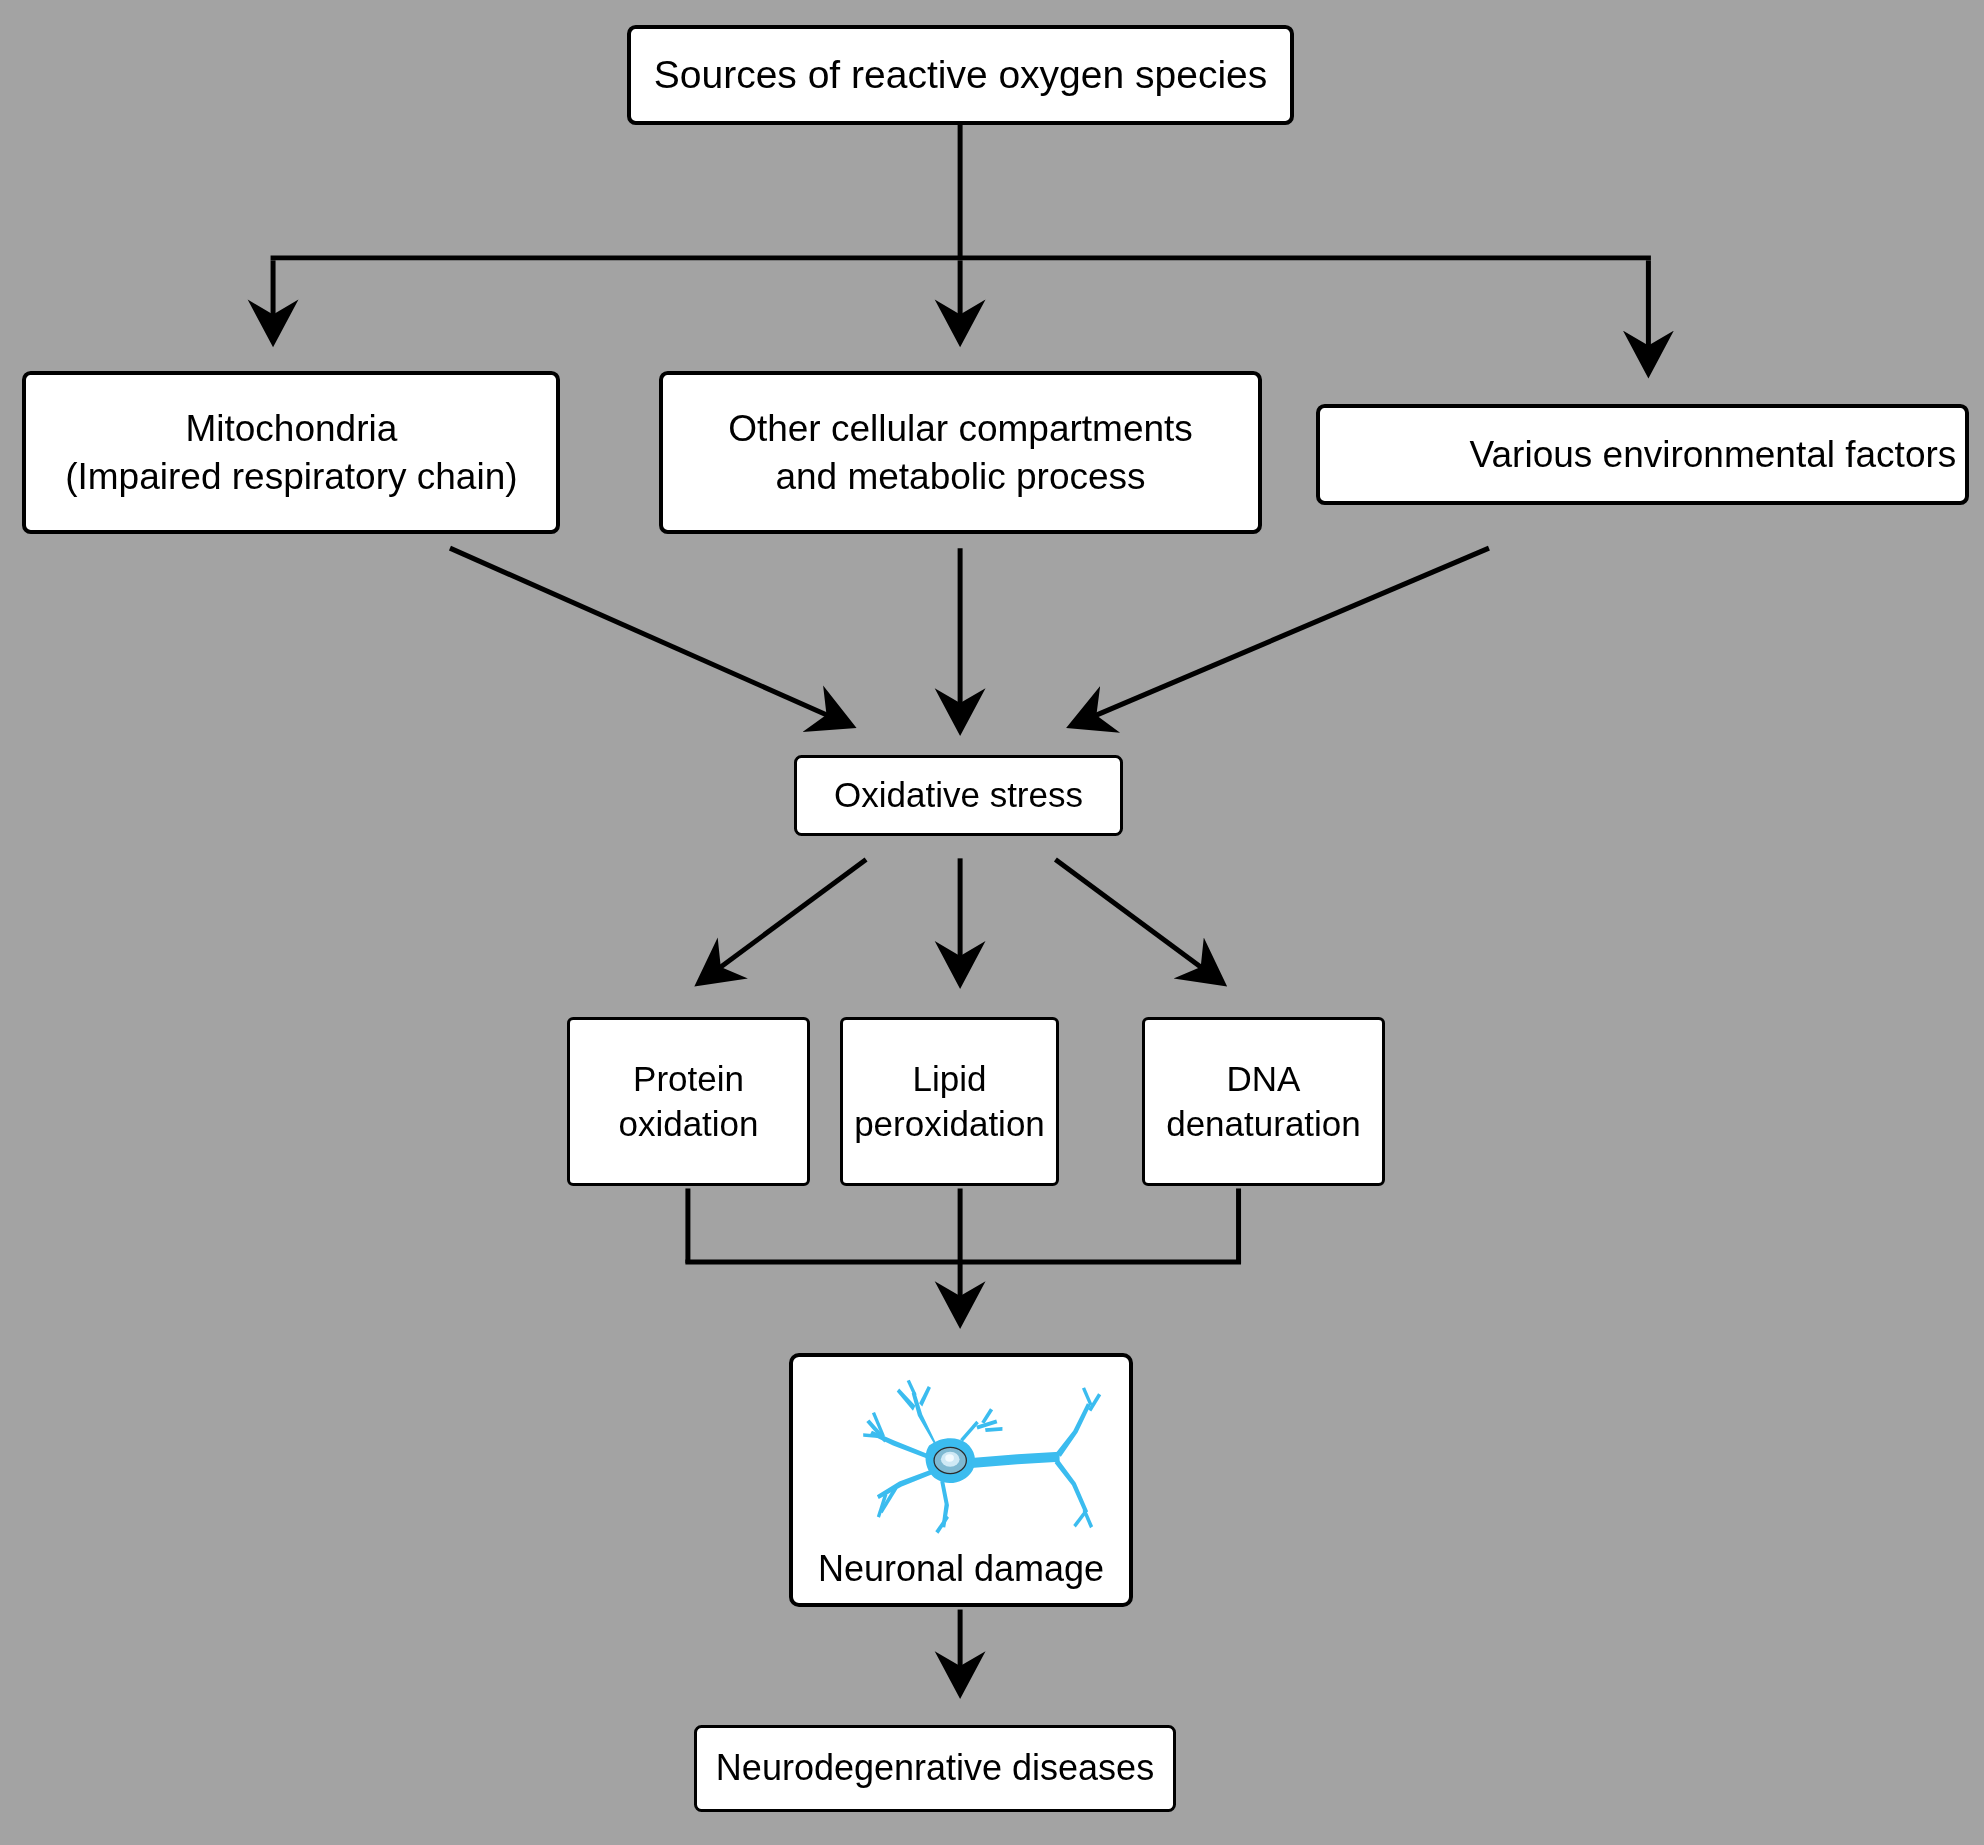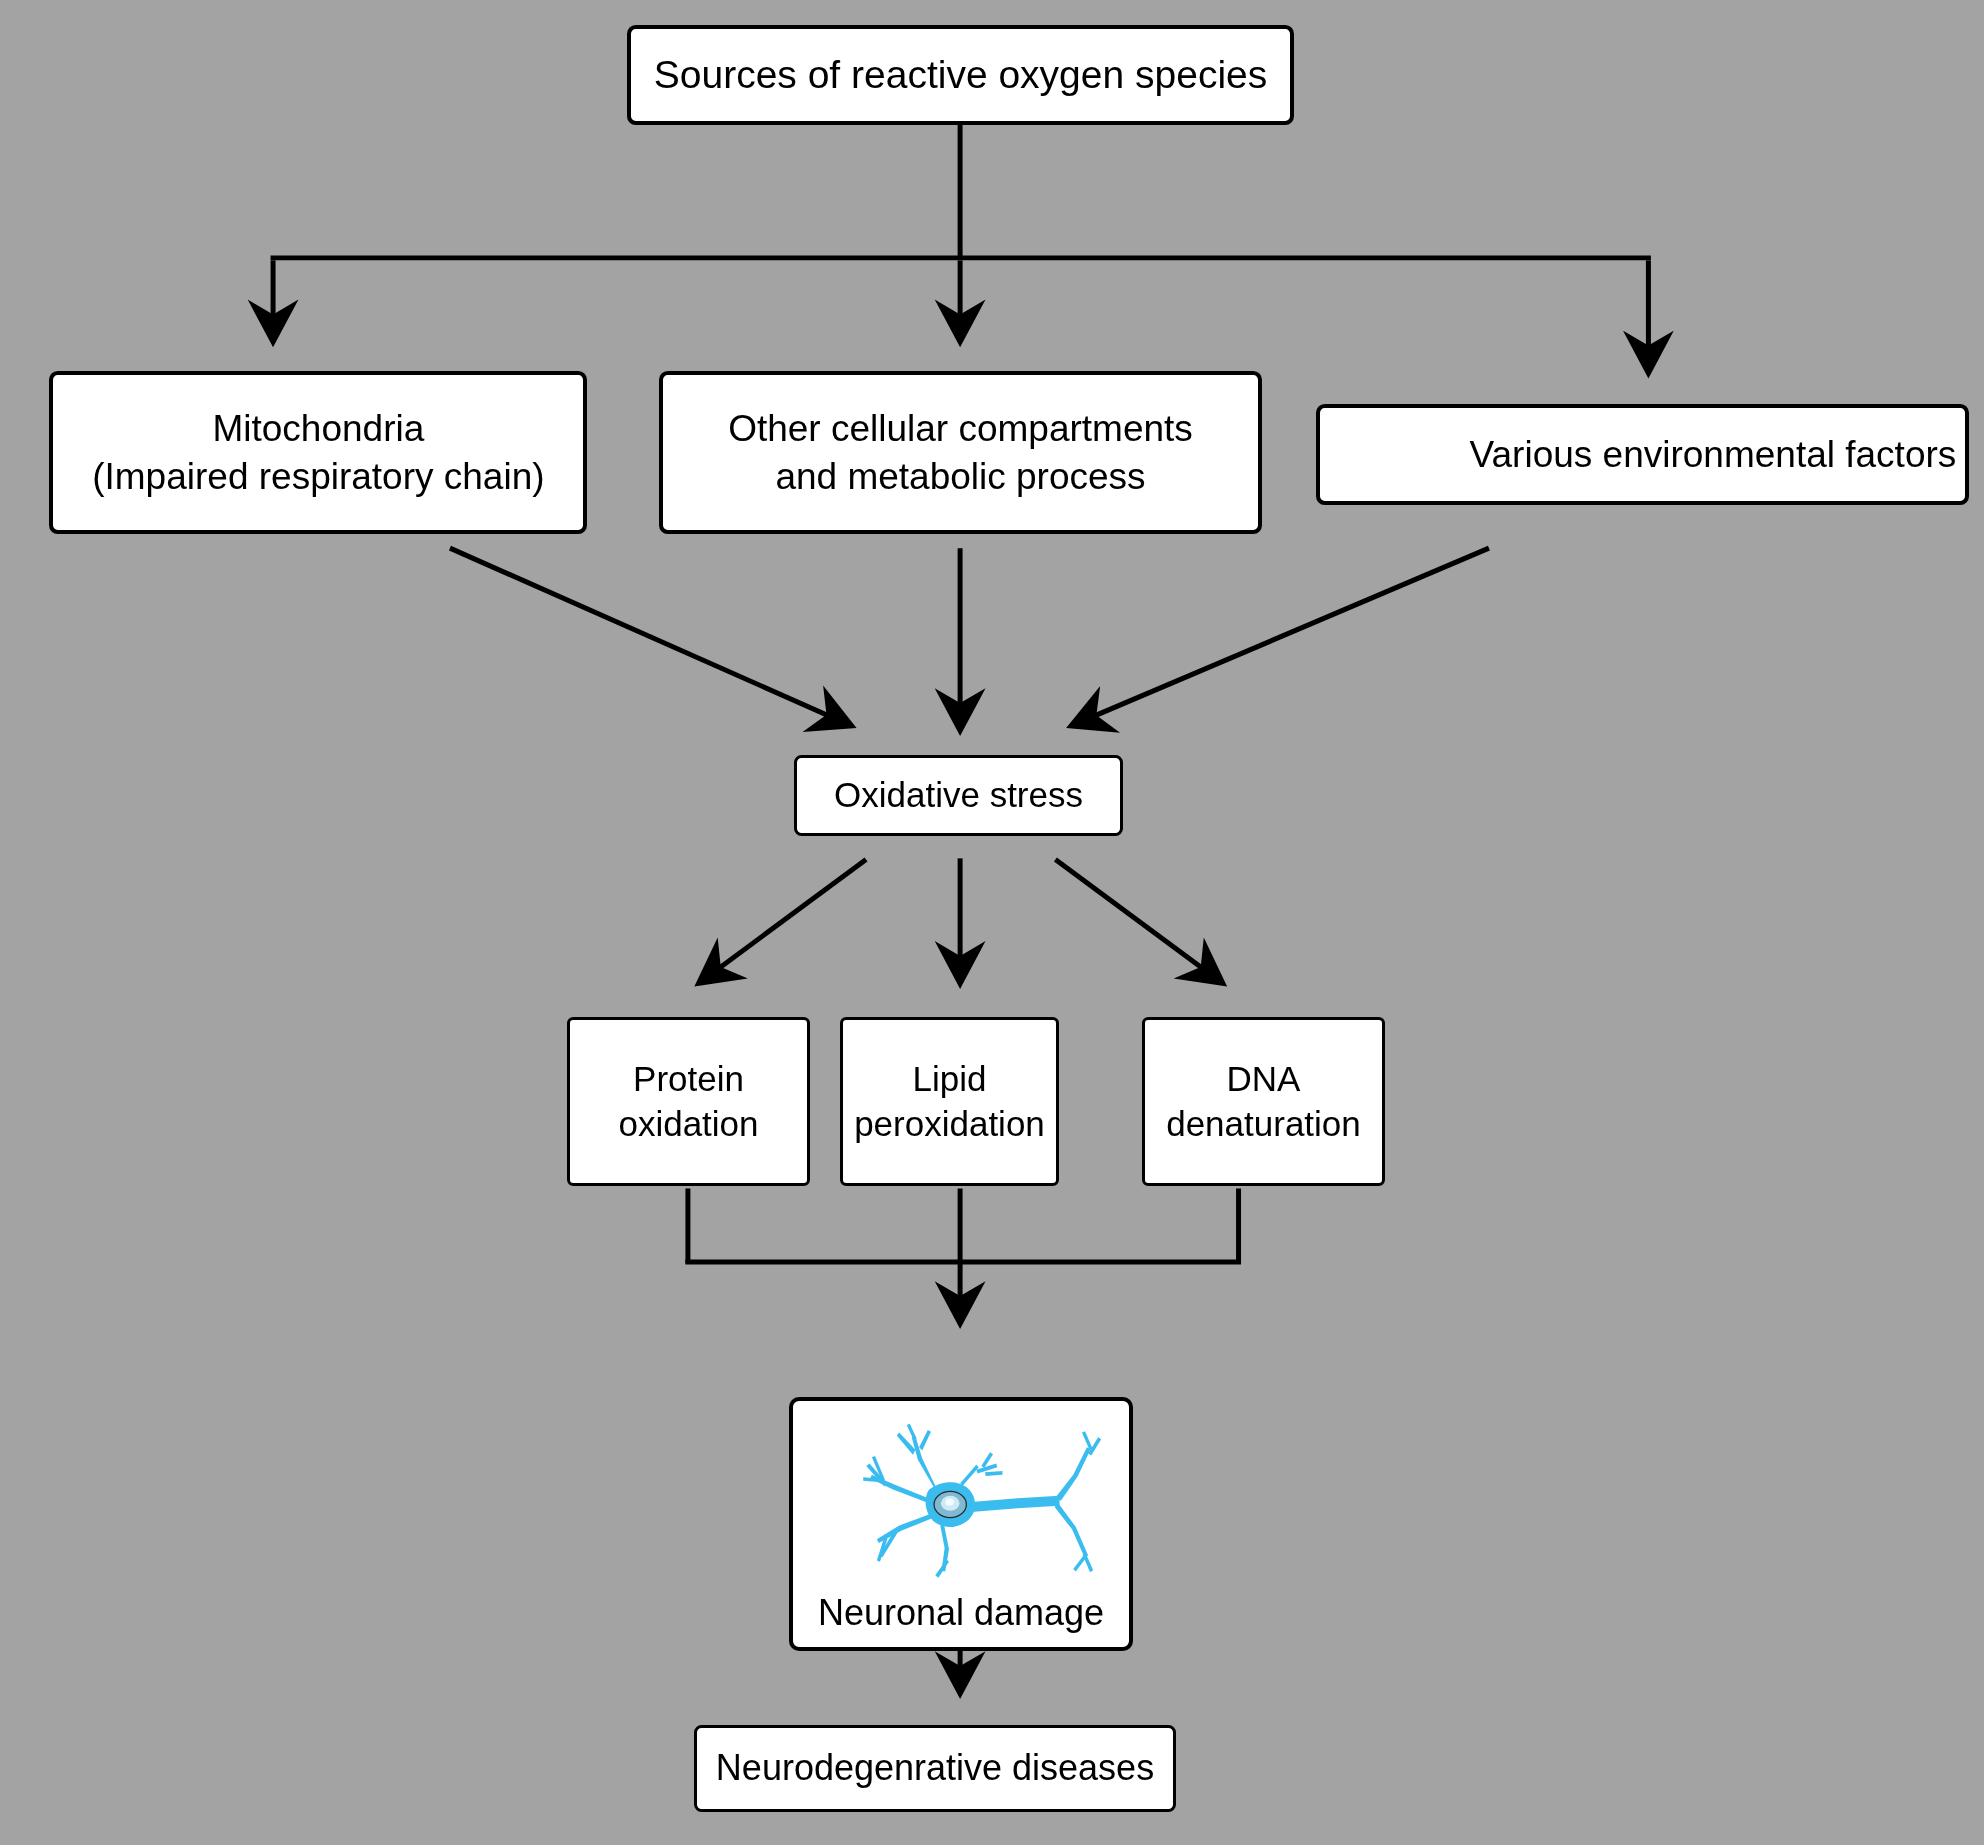--- a/index.html
+++ b/index.html
@@ -37,38 +37,37 @@
     text-align: center;
     color: #000000;
     line-height: 1.28;
   }
   .node-label {
     display: block;
     white-space: pre-line;
     padding: 0 8.7px;
   }
   .n-sources   { left: 627px; top: 25px;   width: 667px; height: 100px; font-size: 39px; }
-  .n-mito      { left: 22.4px;   top: 371px;  width: 538px;  height: 163px; font-size: 37px; margin-left: 27px; }
+  .n-mito      { left: 22.4px;   top: 371px;  width: 538px;  height: 163px; font-size: 37px; }
   .n-other     { left: 659px; top: 371px;  width: 603px;  height: 163px; font-size: 37px; }
   .n-env       { left: 1316px; top: 404px;  width: 653px; height: 101px; font-size: 37px; justify-content: flex-end; }
   .n-oxstress  { left: 794px; top: 755px; width: 329px;  height: 81px; font-size: 35px; border-width: 3.7px; border-radius: 7.5px; }
   .n-protein   { left: 567px;  top: 1017px; width: 243px;  height: 169px; font-size: 35px; border-width: 3.7px; border-radius: 6.2px; }
   .n-lipid     { left: 840px; top: 1017px; width: 219px;  height: 169px; font-size: 35px; border-width: 3.7px; border-radius: 6.2px; }
   .n-dna       { left: 1118px; top: 1017px; width: 243px;  height: 169px; font-size: 35px; border-width: 3.7px; border-radius: 6.2px; margin-left: 24px; }
   .n-neuro-dis { left: 694px; top: 1725px; width: 482px;  height: 87px; font-size: 36px; border-width: 3.7px; border-radius: 7.5px; text-align: right; }
 
   .n-neuronal {
     left: 789px; top: 1353px; width: 344px; height: 254px;
     font-size: 36px;
     border-width: 4.4px;
     border-radius: 10px;
     flex-direction: column;
     justify-content: flex-end;
     padding-bottom: 11.2px;
-    margin-top: 44px;
   }
   .neuron-art {
     position: absolute;
     left: 18.7px;
     top: 13.7px;
     width: 305px;
     height: 174px;
   }
   .neuron-caption {
     position: relative;

